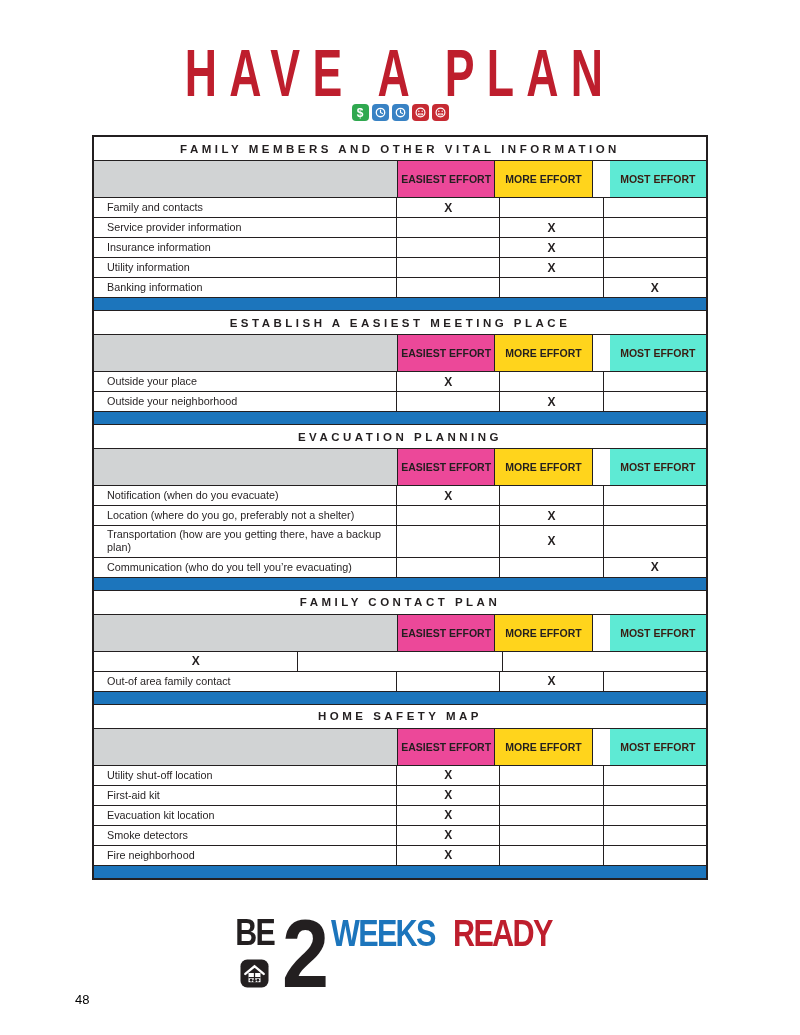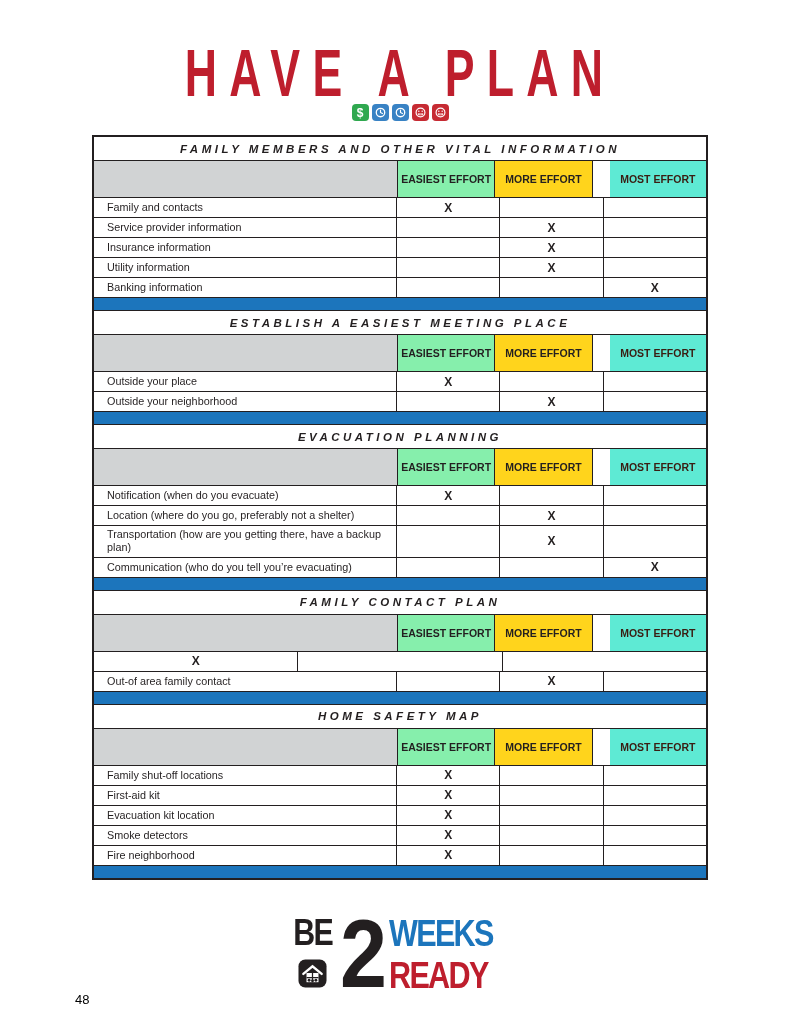--- a/index.html
+++ b/index.html
@@ -23,51 +23,51 @@
   .icon-green{background:#2FA84F;}
   .icon-blue{background:#3882C4;}
   .icon-red{background:#C62A32;}
   
   #tables-container{
     width:612px;margin:13px auto 0 auto;border:2px solid #231F20;background:#fff;
   }
   .section-title{
     height:23px;display:flex;align-items:center;justify-content:center;
     font-weight:bold;font-size:11.5px;letter-spacing:3.5px;border-bottom:1px solid #231F20;
-    text-align:center;white-space:nowrap;font-style:italic;
+    text-align:center;white-space:nowrap;
   }
   .header-row{display:flex;height:36px;border-bottom:1px solid #231F20;}
   .header-label{width:303px;flex:0 0 303px;background:#D1D3D4;border-right:1px solid #231F20;}
   .header-cell{
     flex:1;display:flex;align-items:center;justify-content:center;
     font-weight:bold;font-size:10.5px;border-right:1px solid #231F20;white-space:nowrap;
   }
   .header-cell:last-child{border-right:none;}
-  .col-0{background:#86efac;color:#231F20;}
+  .col-0{background:#ec4899;color:#231F20;}
   .col-1{background:#FFD41C;color:#231F20;}
   .col-2{background:#5eead4;color:#3A1D12;margin-left:17px;}
   .data-row{display:flex;min-height:19px;border-bottom:1px solid #231F20;}
   .data-row:last-of-type{}
   .row-label{
     width:303px;flex:0 0 303px;font-size:10.8px;padding:2px 10px 2px 13px;box-sizing:border-box;
     display:flex;align-items:center;border-right:1px solid #231F20;line-height:1.25;
   }
   .mark-cell{
     flex:1;display:flex;align-items:center;justify-content:center;
     font-weight:bold;font-size:12px;border-right:1px solid #231F20;
   }
   .mark-cell:last-child{border-right:none;}
   .blue-bar{height:12px;background:#1C75BC;border-bottom:1px solid #231F20;}
   .section:last-child .blue-bar{border-bottom:none;}
   
   .logo{display:flex;justify-content:center;align-items:stretch;margin-top:38px;height:74px;}
   .logo-left{display:flex;flex-direction:column;align-items:center;justify-content:space-between;}
   .logo-be{font-weight:bold;font-size:37px;line-height:0.82;color:#231F20;letter-spacing:-2px;transform:scaleX(0.82);}
   .logo-two{font-weight:bold;font-size:96px;line-height:0.74;color:#231F20;letter-spacing:-3px;transform:scaleX(0.88);margin:0 0 0 1px;}
-  .logo-right{display:flex;flex-direction:column;justify-content:space-between;margin-left:2px;}
+  .logo-right{display:flex;flex-direction:row;justify-content:space-between;margin-left:2px;}
   .logo-weeks{color:#1C75BC;font-weight:bold;font-size:36px;line-height:0.9;letter-spacing:-2px;transform:scaleX(0.85);transform-origin:left center;}
   .logo-ready{color:#BE1E2D;font-weight:bold;font-size:36px;line-height:0.9;letter-spacing:-2px;transform:scaleX(0.85);transform-origin:left center;}
   
   .page-number{position:absolute;left:75px;top:992px;font-size:13px;color:#000000;}
 </style>
 </head>
 <body>
 
 <div class="title-wrap">
   <span class="page-title">HAVE A PLAN</span>
@@ -229,21 +229,21 @@
     </div>
     <div class="section">
       <div class="section-title">HOME SAFETY MAP</div>
       <div class="header-row">
         <div class="header-label"></div>
         <div class="header-cell col-0">EASIEST EFFORT</div>
         <div class="header-cell col-1">MORE EFFORT</div>
         <div class="header-cell col-2">MOST EFFORT</div>
       </div>
       <div class="data-row">
-        <div class="row-label">Family shut-off locations</div>
+        <div class="row-label">Utility shut-off location</div>
         <div class="mark-cell">X</div>
         <div class="mark-cell"></div>
         <div class="mark-cell"></div>
       </div>
       <div class="data-row">
         <div class="row-label">First-aid kit</div>
         <div class="mark-cell">X</div>
         <div class="mark-cell"></div>
         <div class="mark-cell"></div>
       </div>

